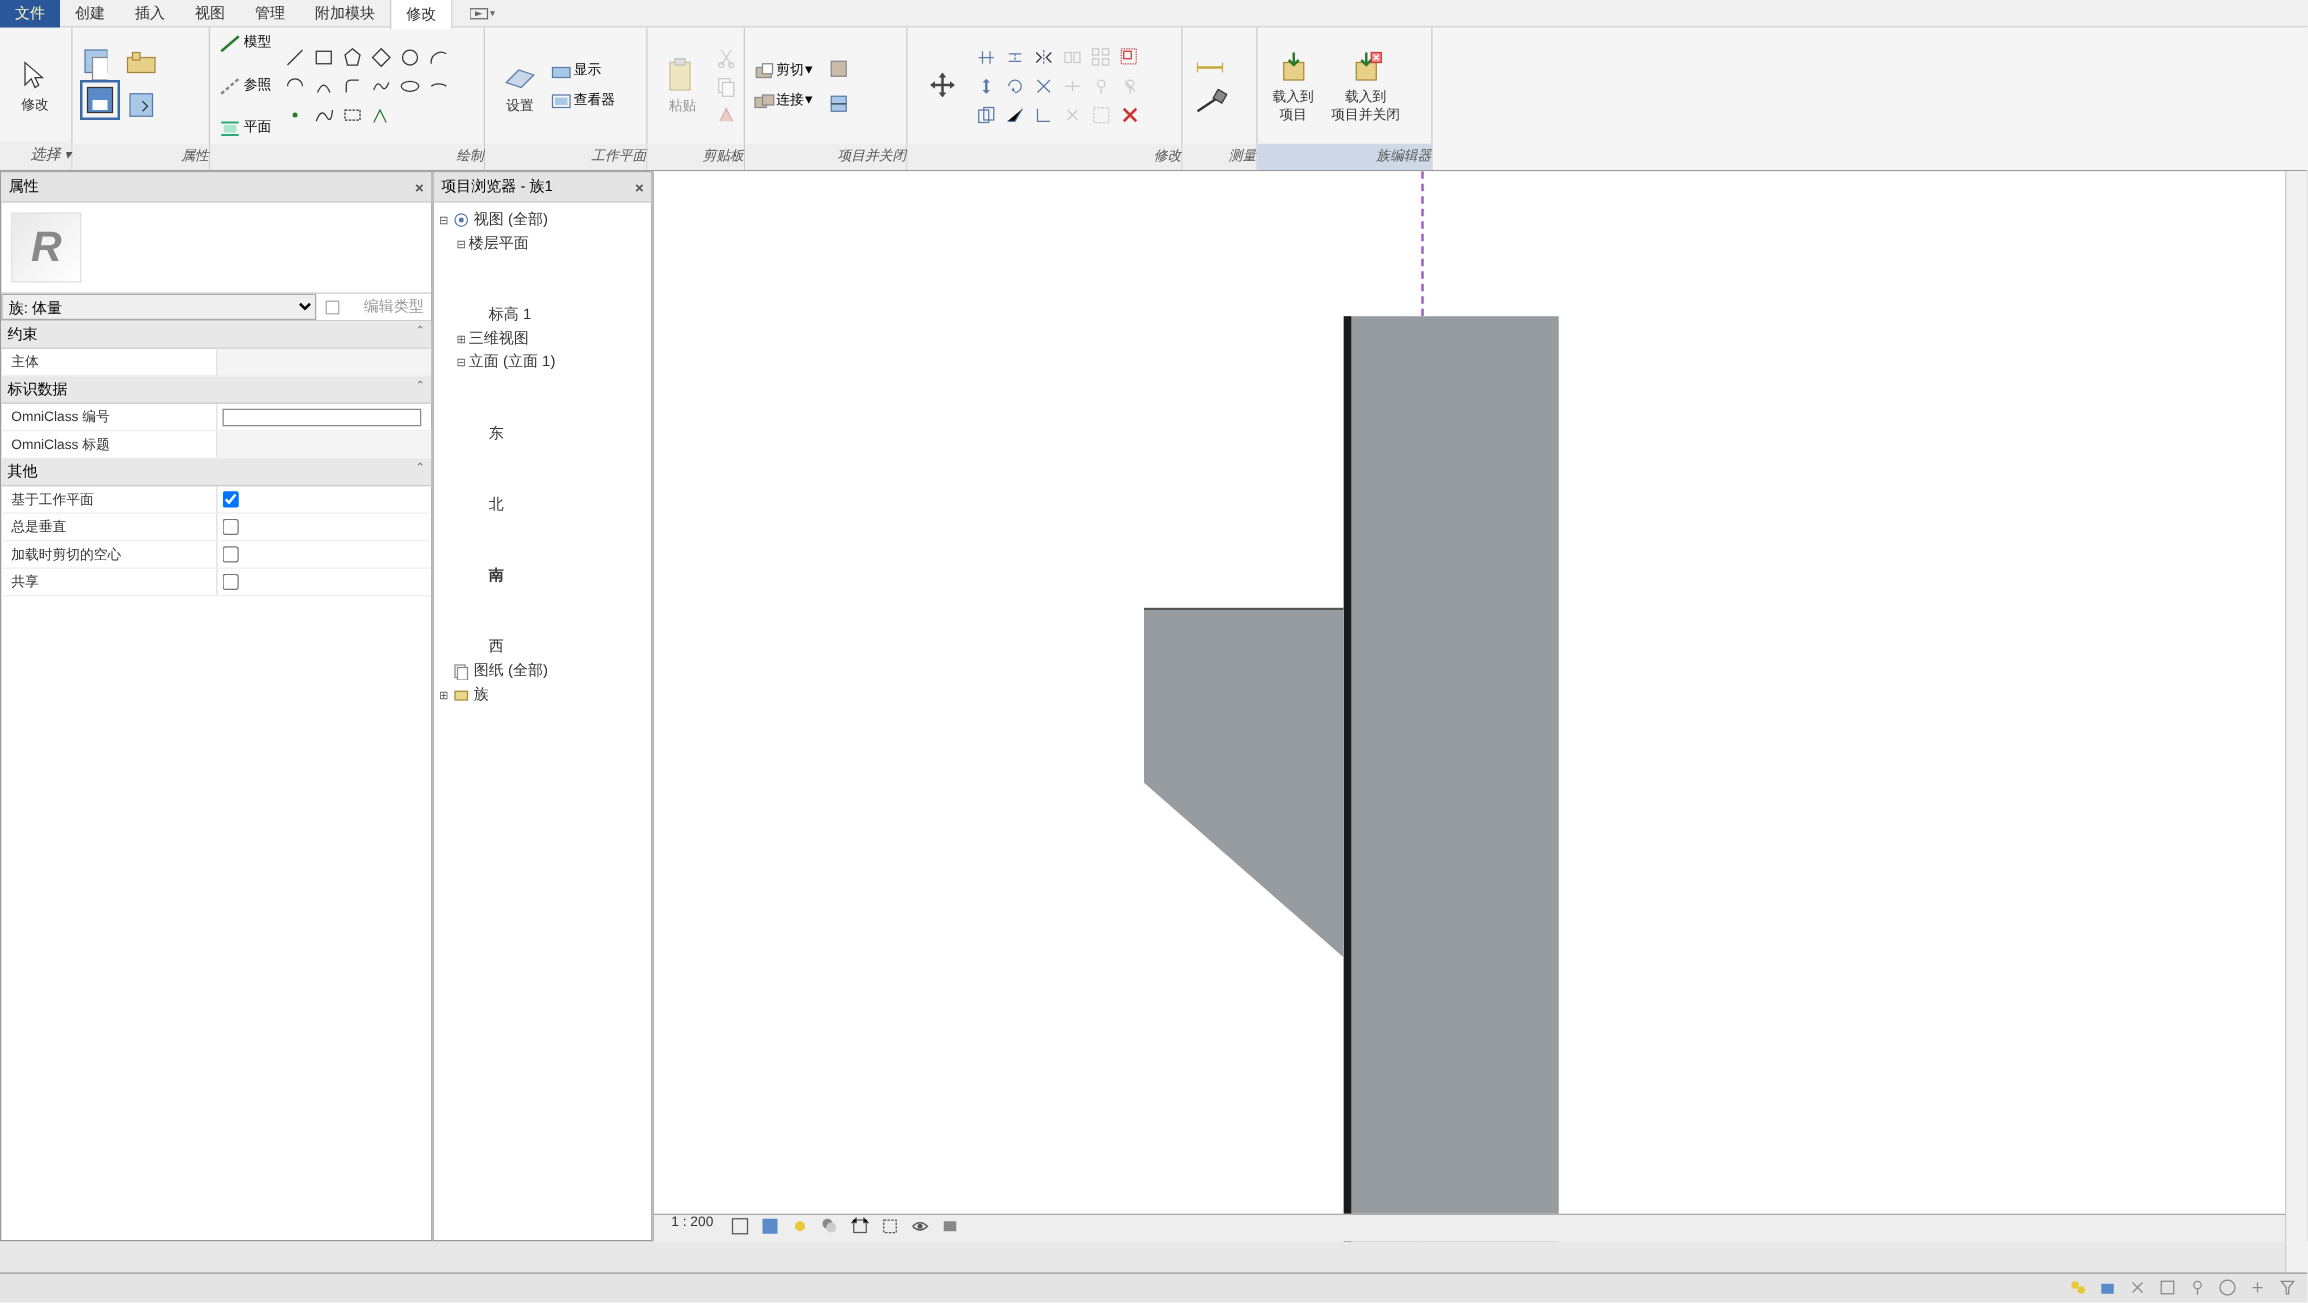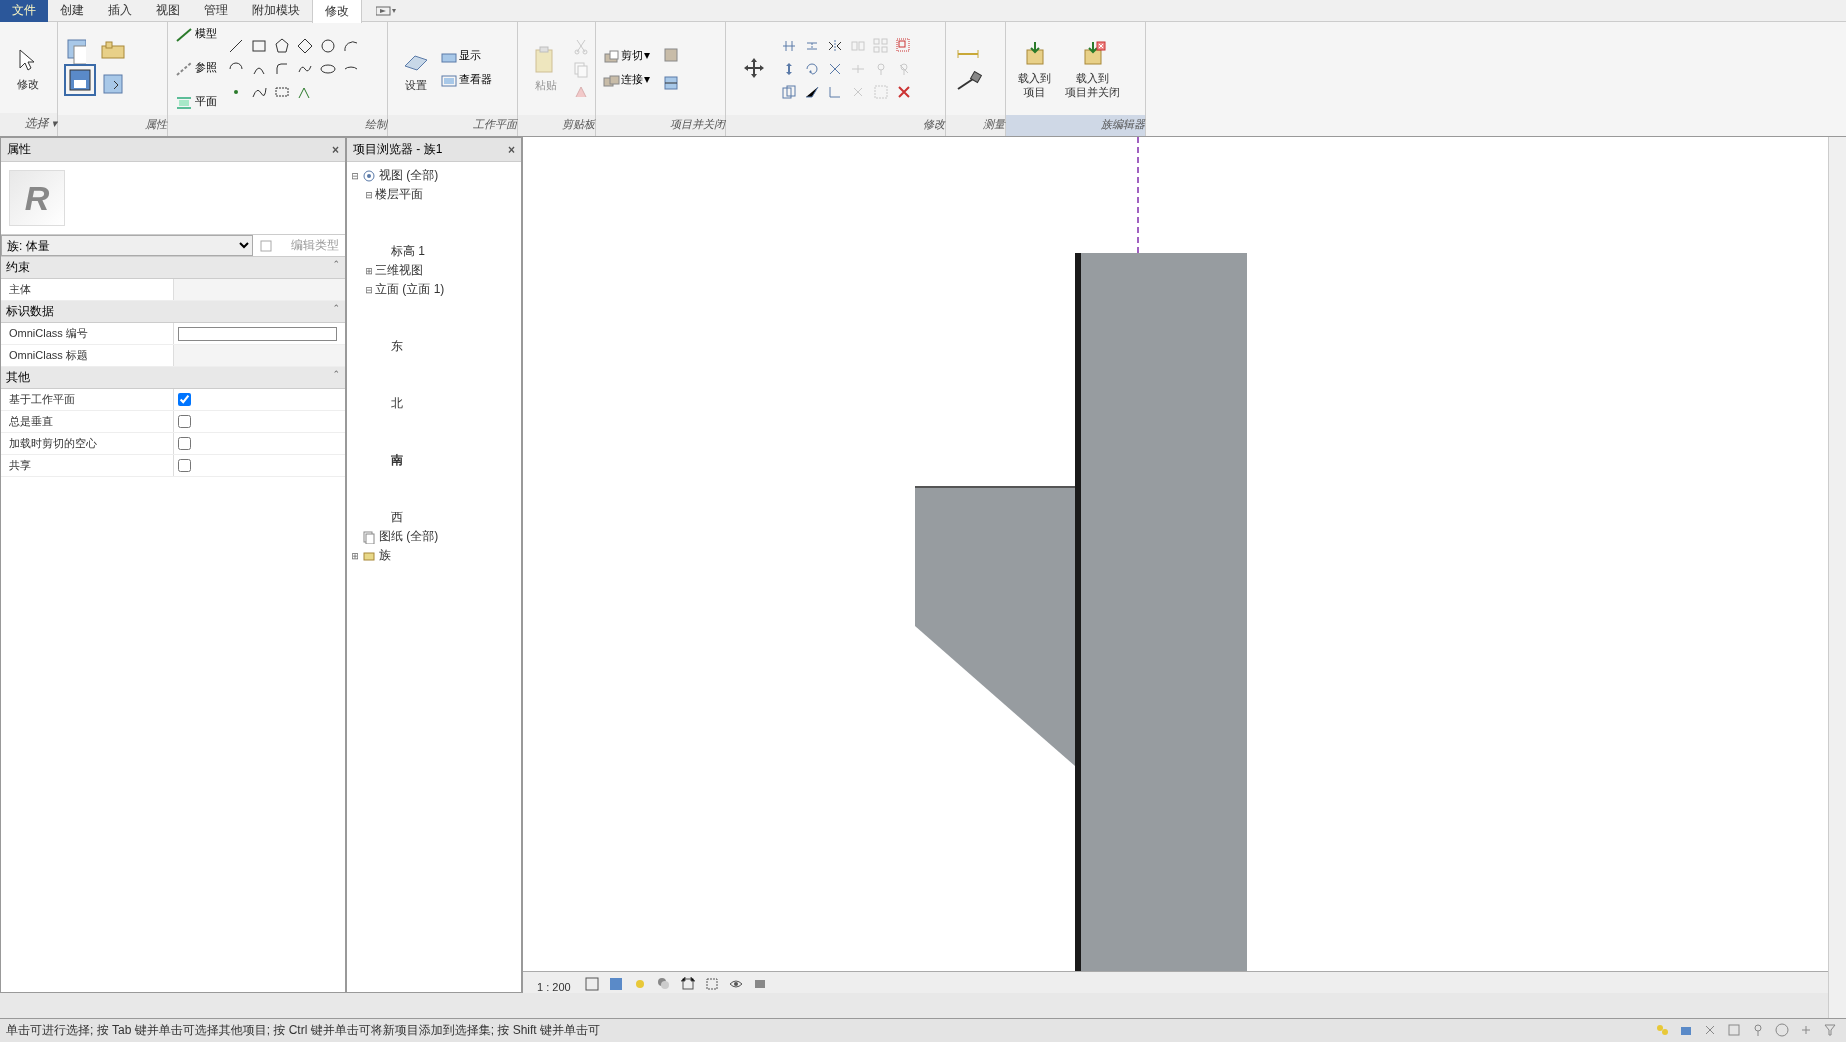--- a/index.html
+++ b/index.html
@@ -63,21 +63,21 @@
 .indent1 { padding-left: 14px; }
 .indent2 { padding-left: 30px; margin-top: 38px; }
 
 
 .canvas { flex: 1; background: #fff; position: relative; border-left: 1px solid #999; border-right: 1px solid #999; overflow: hidden; }
 .shape-main { position: absolute; left: 552px; top: 116px; width: 172px; height: 760px; background: #979ca0; border-left: 6px solid #1a1a1a; }
 .shape-side { position: absolute; left: 392px; top: 349px; width: 160px; height: 280px; background: #979ca0; clip-path: polygon(0 0, 100% 0, 100% 100%, 0 50%); border-top: 2px solid #555; }
 .centerline { position: absolute; left: 614px; top: 0; width: 0; height: 100%; border-left: 2px dashed #a060c0; }
 
 
-.viewbar { position: absolute; bottom: 0; left: 0; height: 22px; background: #eee; border-top: 1px solid #aaa; display: flex; align-items: flex-end; gap: 6px; padding: 0 8px; width: 100%; }
+.viewbar { position: absolute; bottom: 0; left: 0; height: 22px; background: #eee; border-top: 1px solid #aaa; display: flex; align-items: flex-start; gap: 6px; padding: 0 8px; width: 100%; }
 .viewbar .scale { font-size: 11px; color: #333; padding: 0 6px; }
 .viewbar .vicn { width: 18px; height: 18px; cursor: pointer; display: flex; align-items: center; justify-content: center; }
 
 
 .statusbar { position: absolute; bottom: 0; left: 0; right: 0; height: 24px; background: #e4e4e4; border-top: 1px solid #999; display: flex; align-items: center; padding: 0 6px; font-size: 11px; color: #333; }
 .statusbar .sright { margin-left: auto; display: flex; gap: 6px; }
 .statusbar .sicn { width: 18px; height: 18px; cursor: pointer; }
 
 
 .vscroll { position: absolute; right: 0; top: 137px; bottom: 24px; width: 18px; background: #f0f0f0; border-left: 1px solid #ccc; }
@@ -729,21 +729,20 @@
           </svg>
         </span>
     </div>
   </div>
 
 </div>
 
 <div class="vscroll"></div>
 
 <div class="statusbar">
-  <span>单击可进行选择; 按 Tab 键并单击可选择其他项目; 按 Ctrl 键并单击可将新项目添加到选择集; 按 Shift 键并单击可</span>
   <div class="sright">
     <span class="sicn">
         <svg width="16" height="16">
           <circle cx="6" cy="6" r="3" fill="#e8c838"></circle>
           <circle cx="11" cy="10" r="3" fill="#e8c838"></circle>
         </svg>
       </span>
     <span class="sicn">
         <svg width="16" height="16">
           <rect x="3" y="5" width="10" height="8" fill="#5a8ac8"></rect>

